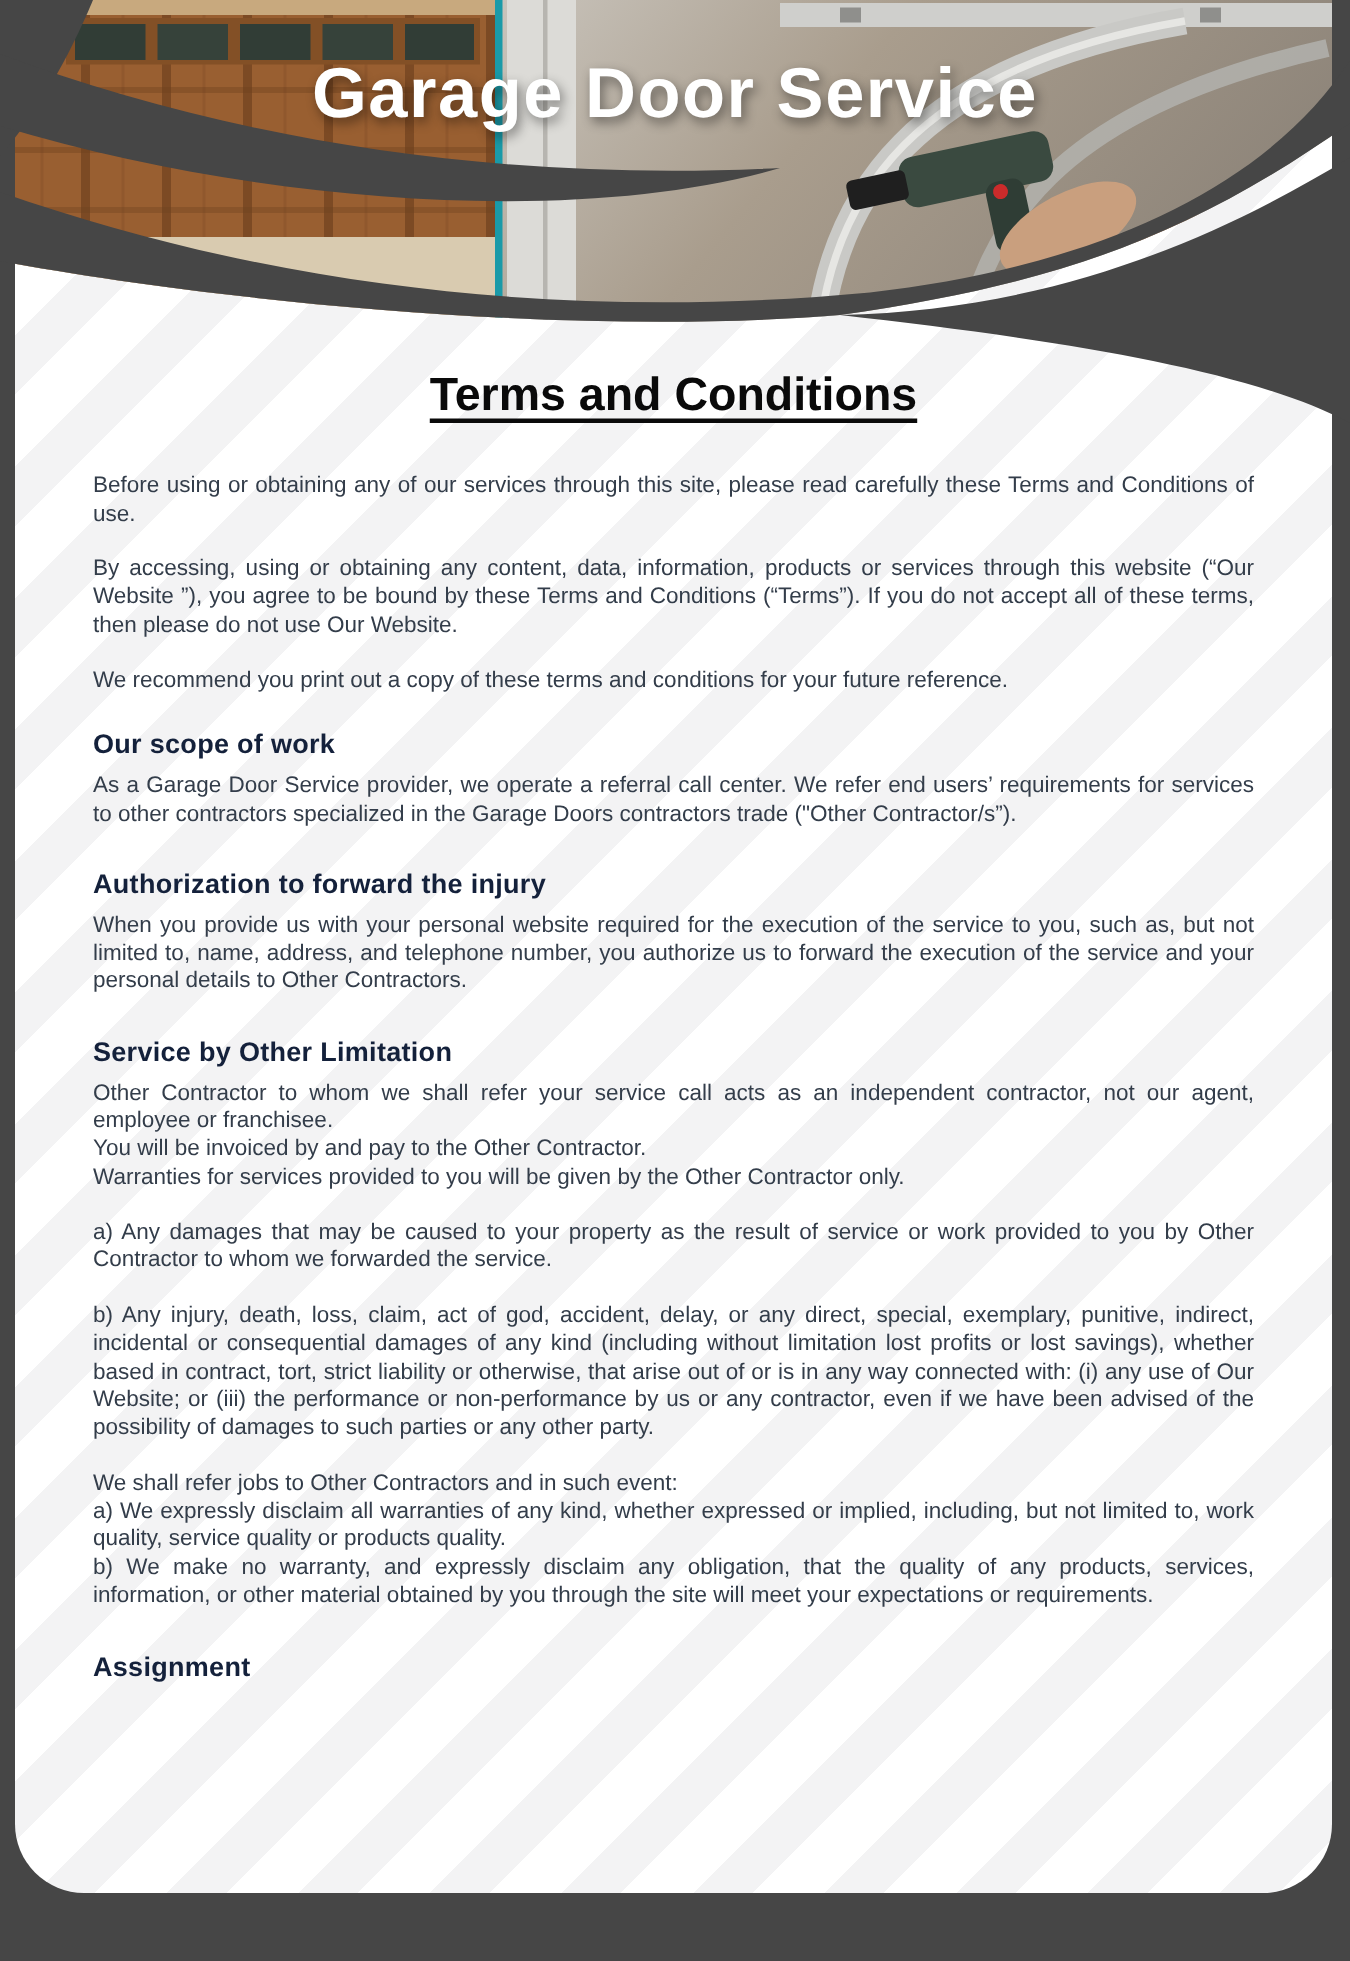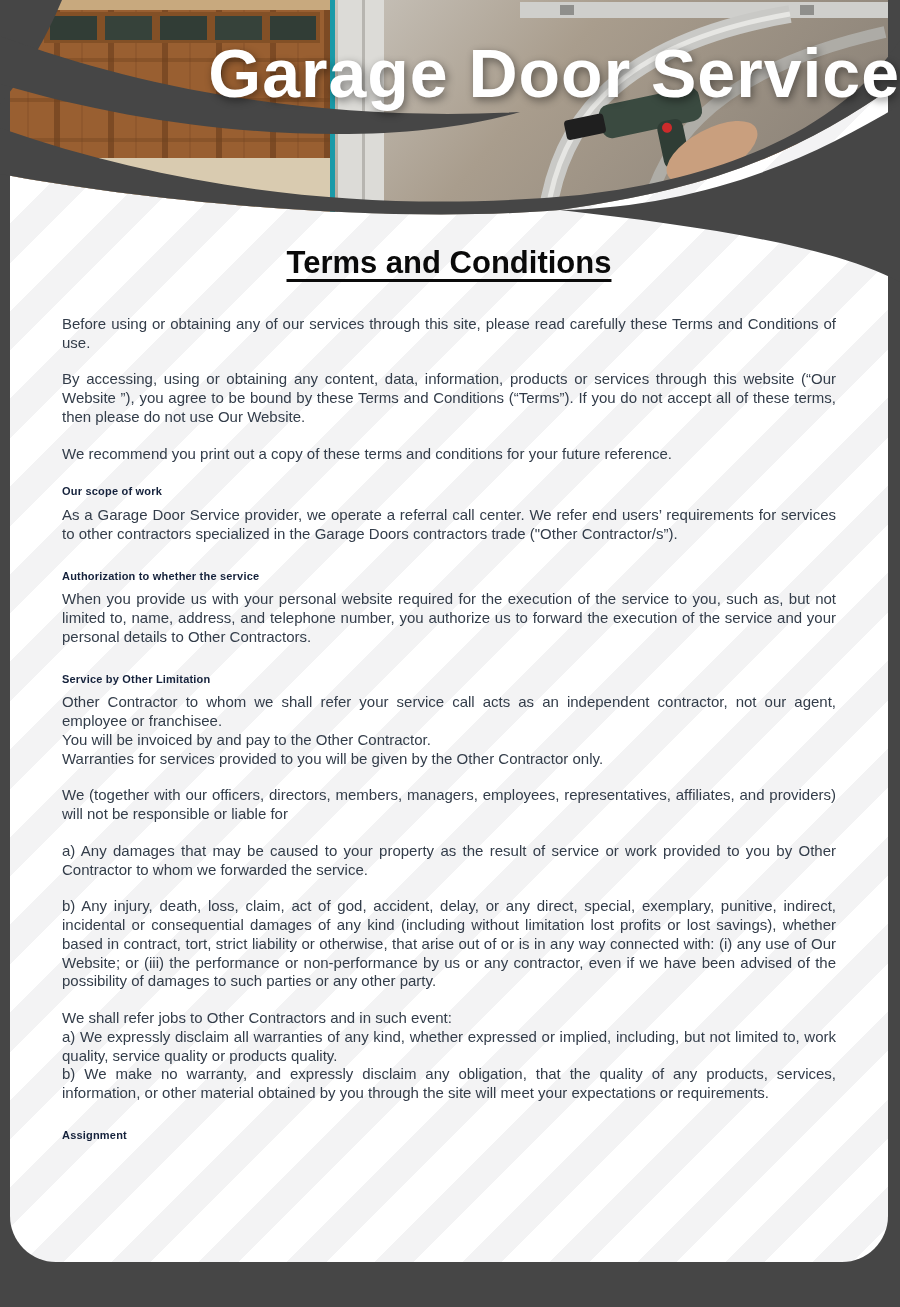--- a/index.html
+++ b/index.html
@@ -4,30 +4,30 @@
 <style>
   html,body{margin:0;padding:0;background:#464646;}
   .page{position:relative;width:900px;height:1307px;background:#464646;overflow:hidden;
         font-family:"Liberation Sans",sans-serif;}
   
   .panel{position:absolute;left:10px;right:12px;top:0;bottom:45px;
          background:repeating-linear-gradient(135deg,#ffffff 0 34px,#f3f3f4 34px 62px);
          border-radius:0 0 46px 46px;overflow:hidden;}
   
   .hero-art{position:absolute;top:0;left:0;z-index:3;pointer-events:none;display:block;}
-  .hero-title{position:absolute;top:34px;left:0;width:900px;z-index:4;text-align:right;
-              color:#ffffff;font-size:68px;font-weight:bold;letter-spacing:1px;
+  .hero-title{position:absolute;top:34px;left:0;width:900px;z-index:4;text-align:center;
+              color:#ffffff;font-size:47px;font-weight:bold;letter-spacing:1px;
               text-shadow:2px 3px 8px rgba(0,0,0,0.45);pointer-events:none;}
   
   .content{position:relative;z-index:2;padding:244px 52px 0 52px;color:#333d4a;
            font-size:15px;line-height:1.25;}
   .terms-title{margin:0 0 32px 0;text-align:center;color:#0a0a0a;font-size:31px;font-weight:bold;
                text-decoration:underline;text-underline-offset:6px;text-decoration-thickness:2.5px;}
   .content p{margin:0 0 18px 0;text-align:justify;white-space:pre-line;}
-  .content h3{margin:26px 0 7px 0;font-size:11px;color:#14213b;font-weight:bold;letter-spacing:0.2px;}
+  .content h3{margin:26px 0 7px 0;font-size:18px;color:#14213b;font-weight:bold;letter-spacing:0.2px;}
   .content section:first-of-type h3{margin-top:22px;}
   .footer-band{position:absolute;left:0;right:0;bottom:0;height:45px;background:transparent;}
 </style>
 </head>
 <body>
 
 <div class="page">
 
   <div class="panel">
     <div class="content">
@@ -36,33 +36,32 @@
       <p>Before using or obtaining any of our services through this site, please read carefully these Terms and Conditions of use.</p>
       <p>By accessing, using or obtaining any content, data, information, products or services through this website (“Our Website ”), you agree to be bound by these Terms and Conditions (“Terms”). If you do not accept all of these terms, then please do not use Our Website.</p>
       <p>We recommend you print out a copy of these terms and conditions for your future reference.</p>
 
       <section>
         <h3>Our scope of work</h3>
         <p>As a Garage Door Service provider, we operate a referral call center. We refer end users’ requirements for services to other contractors specialized in the Garage Doors contractors trade ("Other Contractor/s”).</p>
       </section>
 
       <section>
-        <h3>Authorization to whether the service</h3>
+        <h3>Authorization to forward the injury</h3>
         <p>When you provide us with your personal website required for the execution of the service to you, such as, but not limited to, name, address, and telephone number, you authorize us to forward the execution of the service and your personal details to Other Contractors.</p>
       </section>
 
       <section>
         <h3>Service by Other Limitation</h3>
         <p>Other Contractor to whom we shall refer your service call acts as an independent contractor, not our agent, employee or franchisee.
 You will be invoiced by and pay to the Other Contractor.
 Warranties for services provided to you will be given by the Other Contractor only.</p>
       </section>
 
       <section>
-        <p>We (together with our officers, directors, members, managers, employees, representatives, affiliates, and providers) will not be responsible or liable for</p>
         <p>a) Any damages that may be caused to your property as the result of service or work provided to you by Other Contractor to whom we forwarded the service.</p>
         <p>b) Any injury, death, loss, claim, act of god, accident, delay, or any direct, special, exemplary, punitive, indirect, incidental or consequential damages of any kind (including without limitation lost profits or lost savings), whether based in contract, tort, strict liability or otherwise, that arise out of or is in any way connected with: (i) any use of Our Website; or (iii) the performance or non-performance by us or any contractor, even if we have been advised of the possibility of damages to such parties or any other party.</p>
       </section>
 
       <section>
         <p>We shall refer jobs to Other Contractors and in such event:
 a) We expressly disclaim all warranties of any kind, whether expressed or implied, including, but not limited to, work quality, service quality or products quality.
 b) We make no warranty, and expressly disclaim any obligation, that the quality of any products, services, information, or other material obtained by you through the site will meet your expectations or requirements.</p>
       </section>
 

